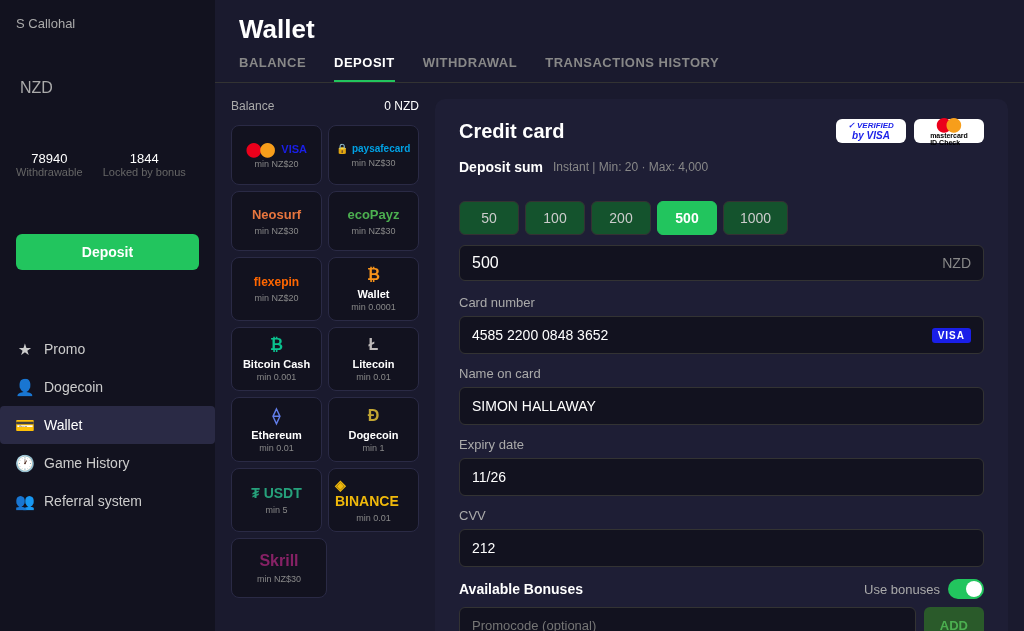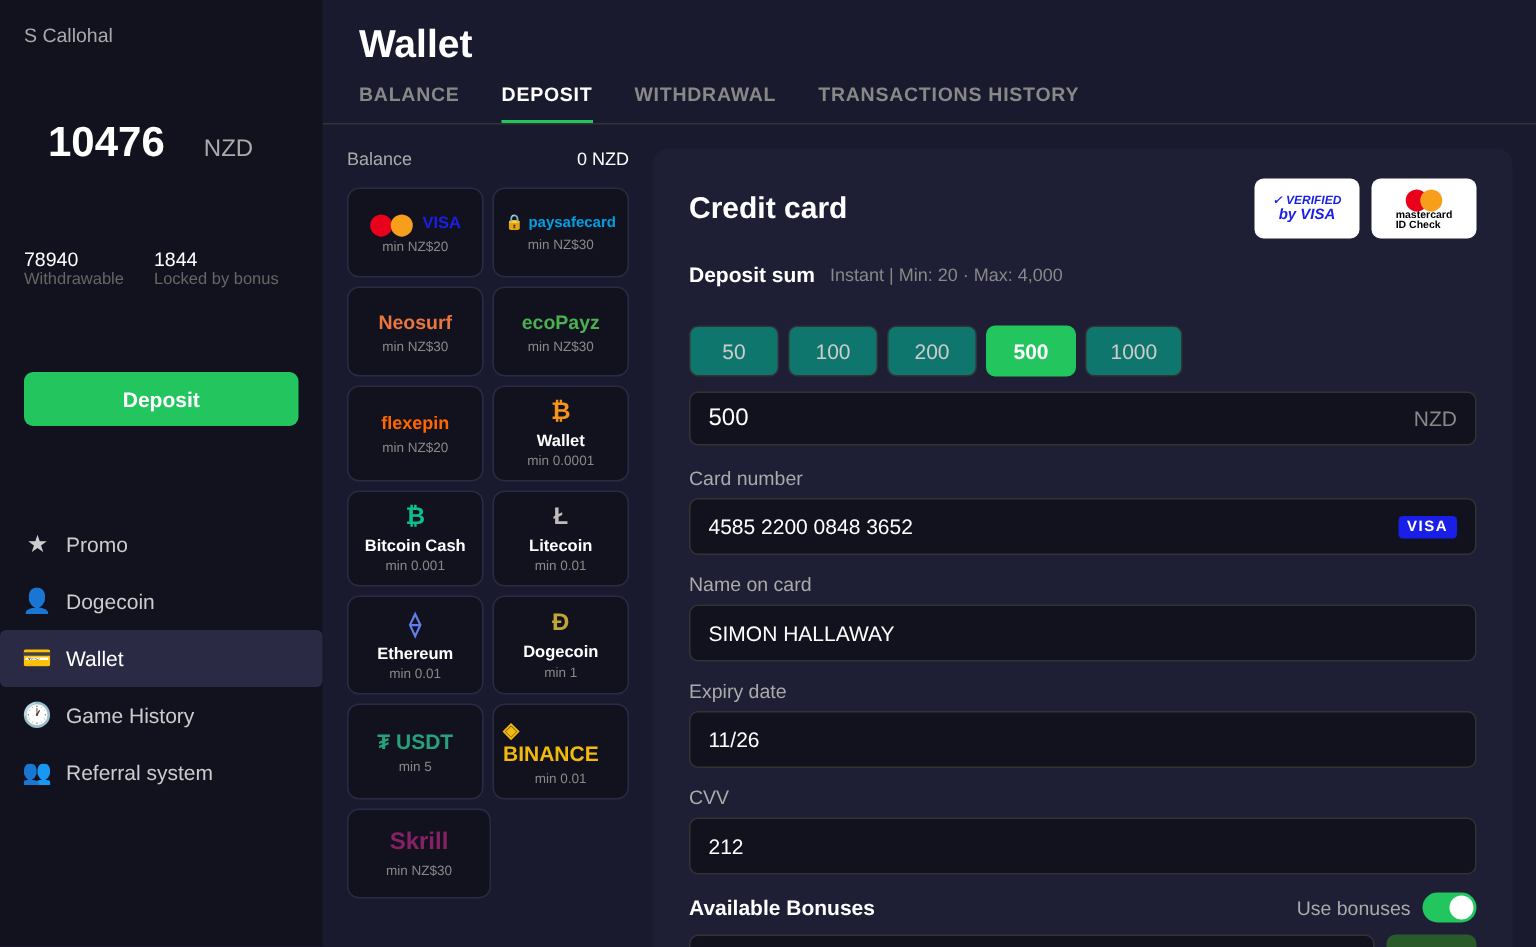--- a/index.html
+++ b/index.html
@@ -36,20 +36,21 @@
     }
     .sidebar-currency {
       font-size: 16px;
       color: #aaa;
       margin-left: 4px;
     }
     .sidebar-stats {
       display: flex;
       padding: 6px 16px 12px;
       gap: 20px;
+      text-align: center;
     }
     .sidebar-stat-label {
       font-size: 11px;
       color: #666;
     }
     .sidebar-stat-value {
       font-size: 13px;
       color: #fff;
     }
     .deposit-btn {
@@ -211,21 +212,21 @@
       background: #fff;
       border-radius: 6px;
       padding: 4px 8px;
       display: flex;
       align-items: center;
       justify-content: center;
       font-size: 9px;
       color: #000;
       font-weight: bold;
       min-width: 70px;
-      height: 40px;
+      height: 24px;
     }
     .cc-logo-visa {
       color: #1a1fe8;
       font-size: 10px;
       text-align: center;
     }
     .deposit-sum-row {
       display: flex;
       align-items: center;
       gap: 10px;
@@ -238,21 +239,21 @@
     .deposit-sum-info {
       font-size: 12px;
       color: #888;
     }
     .amount-options {
       display: flex;
       gap: 6px;
       margin-bottom: 10px;
     }
     .amount-btn {
-      background: #0f766e;
+      background: #14532d;
       border: 1px solid #333;
       border-radius: 6px;
       color: #ccc;
       padding: 8px 16px;
       font-size: 14px;
       cursor: pointer;
       min-width: 60px;
       text-align: center;
     }
     .amount-btn.active {
@@ -383,21 +384,20 @@
       font-weight: bold;
       font-size: 10px;
     }
   </style>
 </head>
 <body>
 
 <div class="sidebar">
   <div class="sidebar-username">S Callohal</div>
   <div style="padding: 0 16px 4px; display:flex; align-items:baseline; gap:6px;">
-    <span class="sidebar-balance">10476</span>
     <span class="sidebar-currency">NZD</span>
   </div>
   <div class="sidebar-stats">
     <div>
       <div class="sidebar-stat-value">78940</div>
       <div class="sidebar-stat-label">Withdrawable</div>
     </div>
     <div>
       <div class="sidebar-stat-value">1844</div>
       <div class="sidebar-stat-label">Locked by bonus</div>

